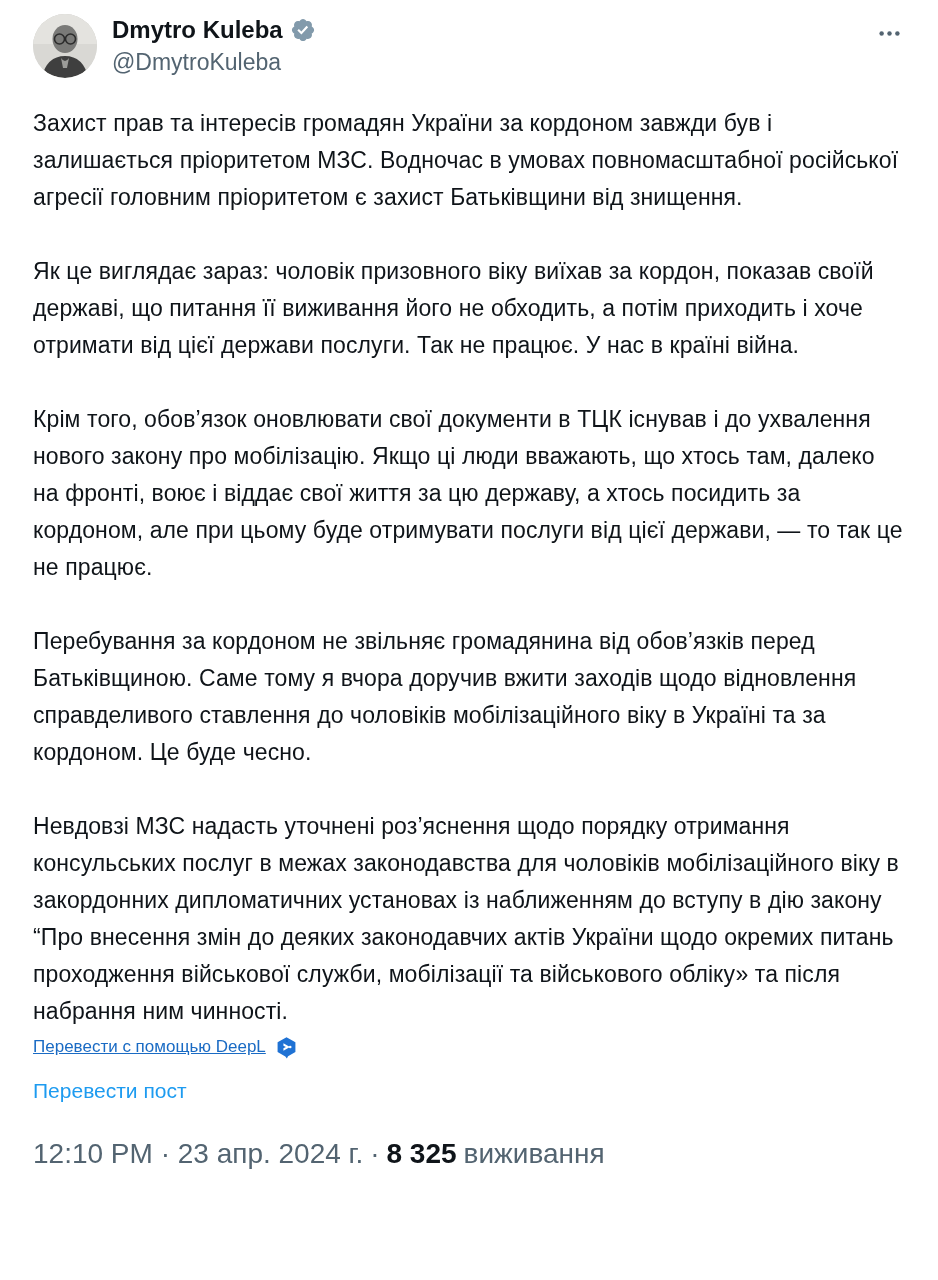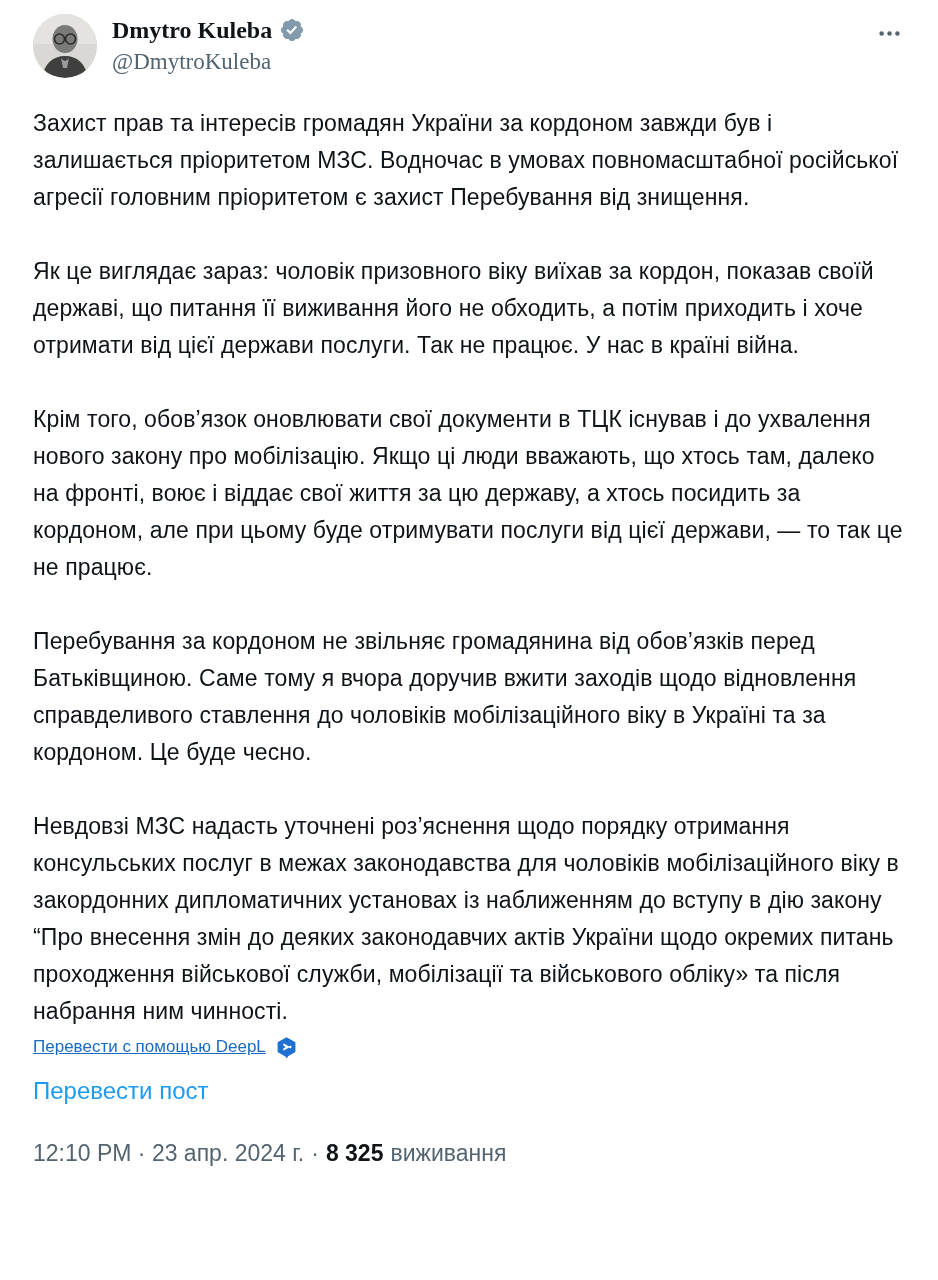--- a/index.html
+++ b/index.html
@@ -14,21 +14,20 @@
     min-height: 1280px;
     padding: 14px 33px 24px 33px;
     background: #ffffff;
     position: relative;
   }
 
   
   .header {
     display: flex;
     align-items: flex-start;
-    font-family: Liberation Serif, serif;
   }
   .avatar {
     width: 64px; height: 64px;
     border-radius: 50%;
     overflow: hidden;
     flex: 0 0 64px;
     background: #d9d8d4;
     cursor: pointer;
   }
   .avatar svg { display: block; }
@@ -84,34 +83,34 @@
     font-size: 17px;
     line-height: 22px;
     color: #1a6bc4;
     text-decoration: underline;
     cursor: pointer;
   }
   .deepl-icon { display: inline-flex; cursor: pointer; }
   .translate-post {
     display: inline-block;
     margin-top: 19px;
-    font-size: 24px;
+    font-size: 21px;
     line-height: 25px;
     color: #1d9bf0;
     cursor: pointer;
     text-decoration: none;
   }
 
   
   .footer {
     margin-top: 37px;
     display: flex;
     align-items: baseline;
     gap: 7px;
-    font-size: 23px;
+    font-size: 28px;
     line-height: 27px;
     color: #536471;
   }
   .footer .datetime { cursor: pointer; }
   .footer .views-count { color: #0f1419; font-weight: 700; }
 </style>
 </head>
 <body>
 
 <div class="card">
@@ -152,21 +151,21 @@
         <g fill="#536471">
           <circle cx="5" cy="12" r="2"></circle>
           <circle cx="12" cy="12" r="2"></circle>
           <circle cx="19" cy="12" r="2"></circle>
         </g>
       </svg>
     </div>
   </div>
 
   <div class="body">
-    <p>Захист прав та інтересів громадян України за кордоном завжди був і залишається пріоритетом МЗС. Водночас в умовах повномасштабної російської агресії головним пріоритетом є захист Перебування від знищення.</p>
+    <p>Захист прав та інтересів громадян України за кордоном завжди був і залишається пріоритетом МЗС. Водночас в умовах повномасштабної російської агресії головним пріоритетом є захист Батьківщини від знищення.</p>
     <p>Як це виглядає зараз: чоловік призовного віку виїхав за кордон, показав своїй державі, що питання її виживання його не обходить, а потім приходить і хоче отримати від цієї держави послуги. Так не працює. У нас в країні війна.</p>
     <p>Крім того, обов’язок оновлювати свої документи в ТЦК існував і до ухвалення нового закону про мобілізацію. Якщо ці люди вважають, що хтось там, далеко на фронті, воює і віддає свої життя за цю державу, а хтось посидить за кордоном, але при цьому буде отримувати послуги від цієї держави, — то так це не працює.</p>
     <p>Перебування за кордоном не звільняє громадянина від обов’язків перед Батьківщиною. Саме тому я вчора доручив вжити заходів щодо відновлення справделивого ставлення до чоловіків мобілізаційного віку в Україні та за кордоном. Це буде чесно.</p>
     <p>Невдовзі МЗС надасть уточнені роз’яснення щодо порядку отримання консульських послуг в межах законодавства для чоловіків мобілізаційного віку в закордонних дипломатичних установах із наближенням до вступу в дію закону “Про внесення змін до деяких законодавчих актів України щодо окремих питань проходження військової служби, мобілізації та військового обліку» та після набрання ним чинності.</p>
   </div>
 
   <div class="deepl-row">
     <a class="deepl-link">Перевести с помощью DeepL</a>
     <span class="deepl-icon">
       <svg width="23" height="23" viewBox="0 0 24 24">

